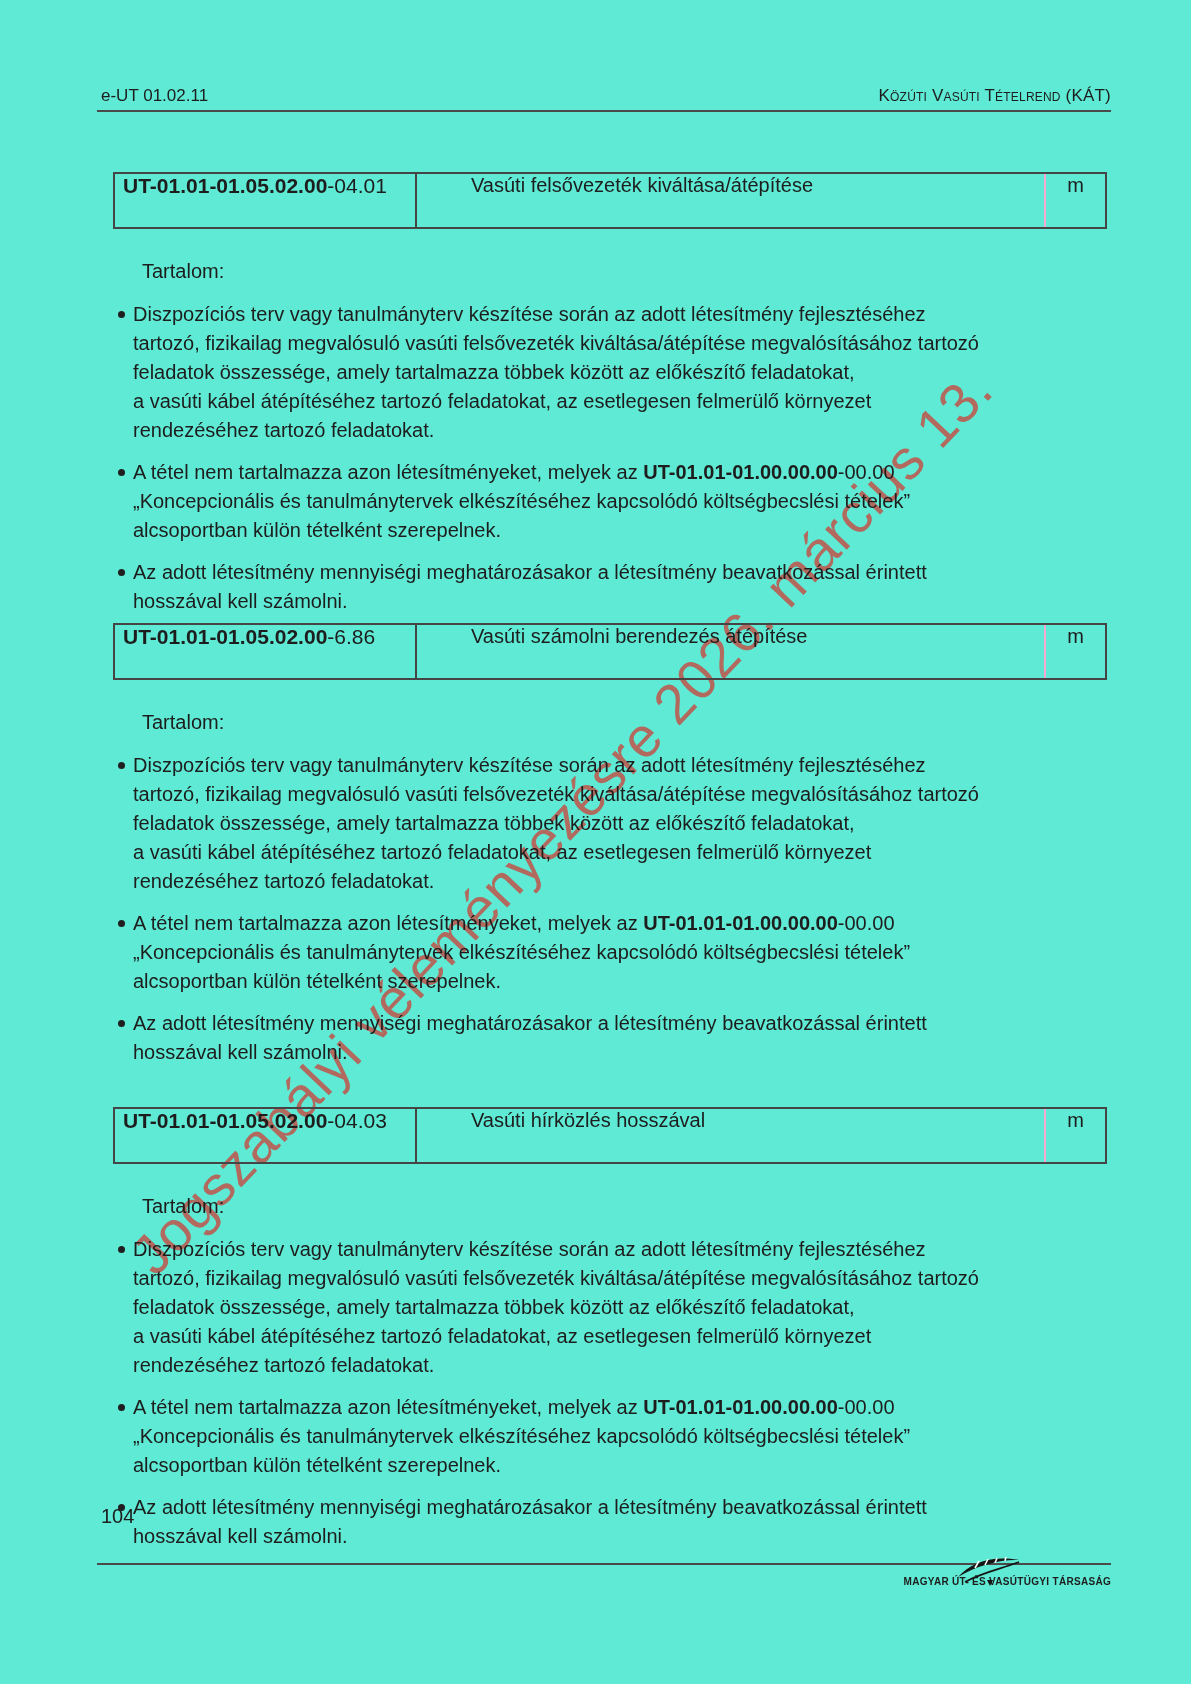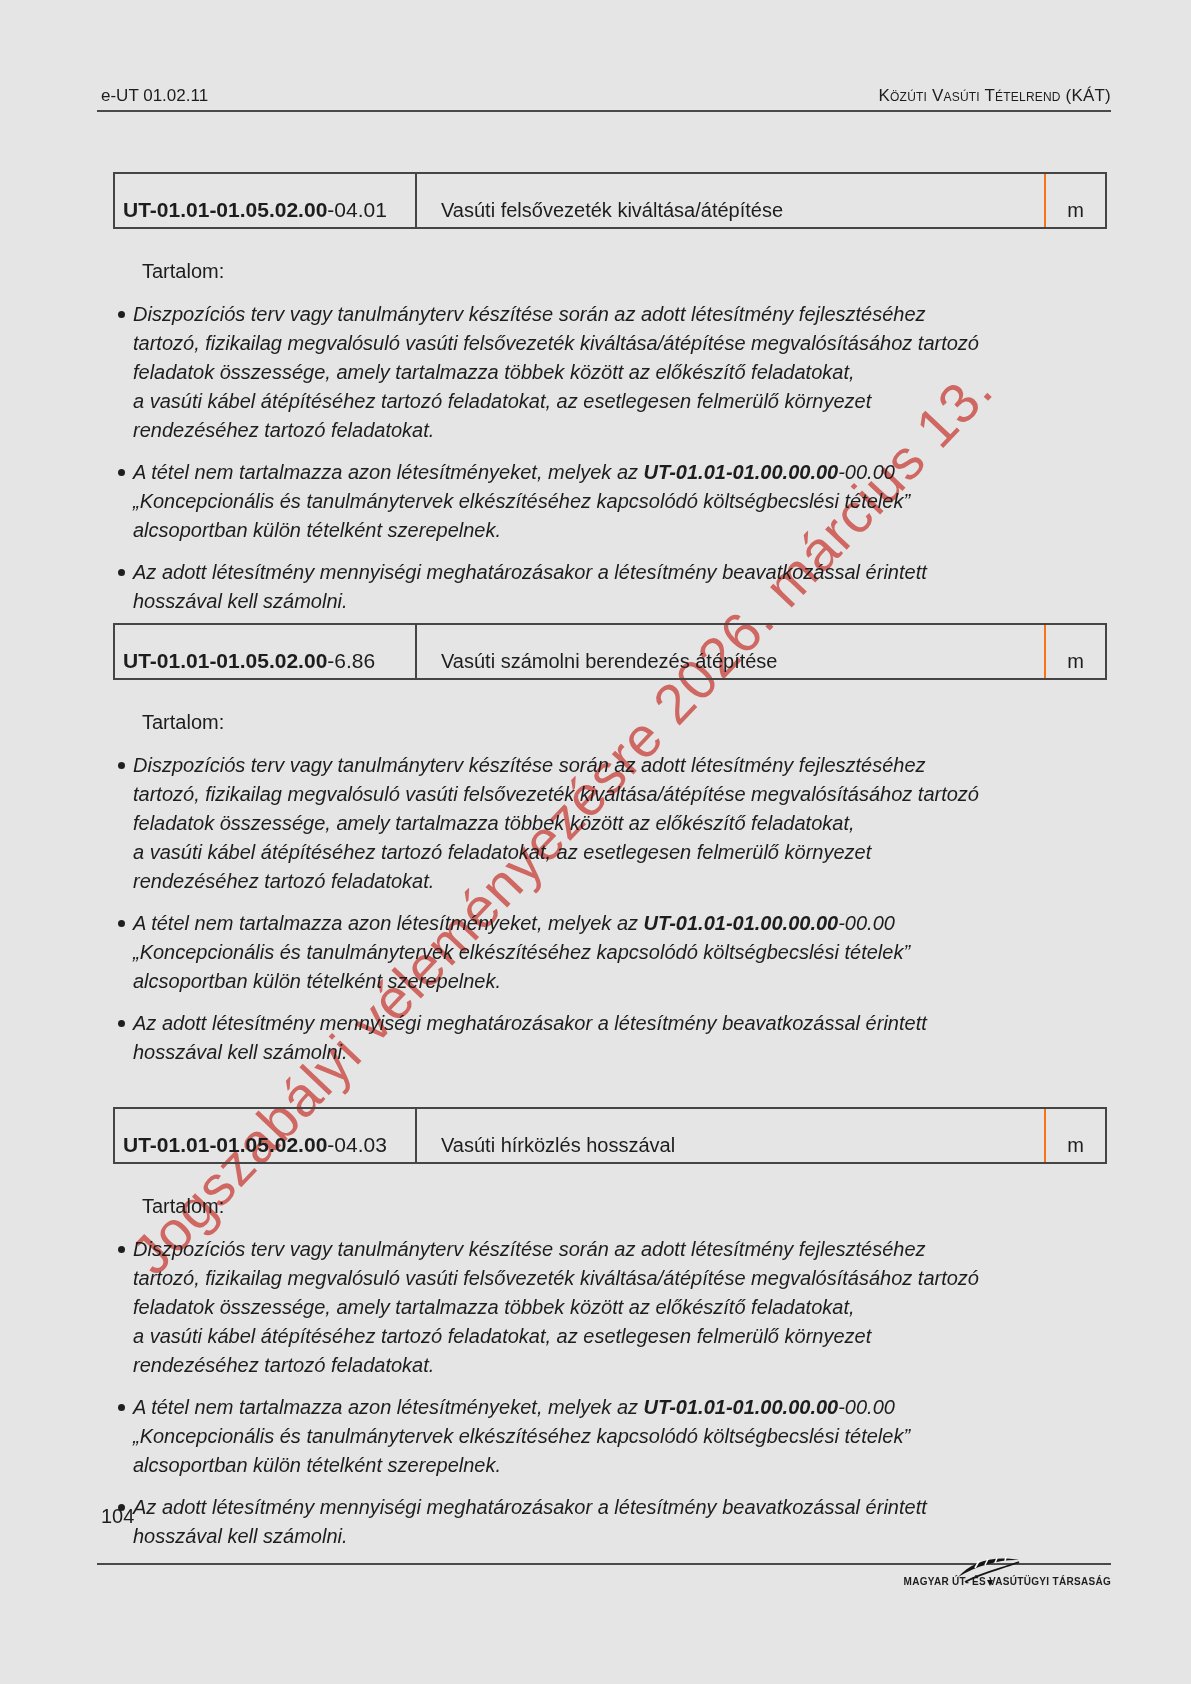--- a/index.html
+++ b/index.html
@@ -1,17 +1,17 @@
 <!DOCTYPE html>
 <html><head>
 <meta charset="utf-8">
 <style>
   html,body{margin:0;padding:0;background:#ffffff;}
   .page{
-    position:relative;width:1191px;height:1684px;background:#e5e5e5;overflow:hidden;
+    position:relative;width:1191px;height:1684px;background:#5eead4;overflow:hidden;
     font-family:"Liberation Sans",sans-serif;color:#1d1d1d;
   }
   
   .hdr{position:absolute;left:97px;top:86px;width:1014px;display:flex;justify-content:space-between;align-items:baseline;font-size:17px;z-index:2;}
   .hdr-left{padding-left:4px;}
   .hdr-right{font-variant:small-caps;letter-spacing:0.2px;}
   .hdr-rule{position:absolute;left:97px;top:110px;width:1014px;height:2px;background:#4a4a4a;z-index:2;}
 
   
   .watermark{
@@ -20,28 +20,28 @@
     font-size:56px;letter-spacing:1px;white-space:nowrap;
     opacity:0.78;z-index:1;pointer-events:none;
   }
 
   
   .sec{position:absolute;left:106px;width:1001px;z-index:2;}
   .itable{
     box-sizing:border-box;margin-left:7px;width:994px;height:57px;
     display:flex;border:2px solid #454545;background:transparent;
   }
-  .cell{box-sizing:border-box;display:flex;align-items:flex-end;padding-bottom:5px;}
+  .cell{box-sizing:border-box;display:flex;align-items:flex-start;padding-bottom:5px;}
   .cell.code{width:302px;border-right:2px solid #454545;padding-left:8px;font-size:21px;white-space:nowrap;}
-  .cell.desc{flex:1;border-right:2px solid #f97316;padding-left:24px;font-size:20px;white-space:nowrap;}
+  .cell.desc{flex:1;border-right:2px solid #f9a8d4;padding-left:24px;font-size:20px;white-space:nowrap;margin-left:30px;}
   .cell.unit{width:59px;justify-content:center;font-size:20px;}
   .b{font-weight:bold;}
   .tartalom{margin-top:27px;font-size:20px;line-height:30px;margin-left:36px;}
   ul.blist{margin:14px 0 0 0;padding:0;list-style:none;font-size:20px;}
-  ul.blist li{position:relative;padding-left:27px;margin-bottom:13px;font-style:italic;}
+  ul.blist li{position:relative;padding-left:27px;margin-bottom:13px;}
   ul.blist li::before{
     content:"";position:absolute;left:12px;top:11px;width:7px;height:7px;border-radius:50%;background:#1f1f1f;
   }
   .ln{line-height:29px;white-space:nowrap;}
 
   
   .ftr-rule{position:absolute;left:97px;top:1563px;width:1014px;height:2px;background:#4a4a4a;z-index:2;}
   .page-num{position:absolute;left:101px;top:1505px;font-size:20px;z-index:2;}
   .logo{position:absolute;right:80px;top:1576px;width:260px;text-align:right;z-index:2;}
   .logo-text{font-size:10px;font-weight:bold;letter-spacing:0.3px;color:#1d1d1d;white-space:nowrap;}

